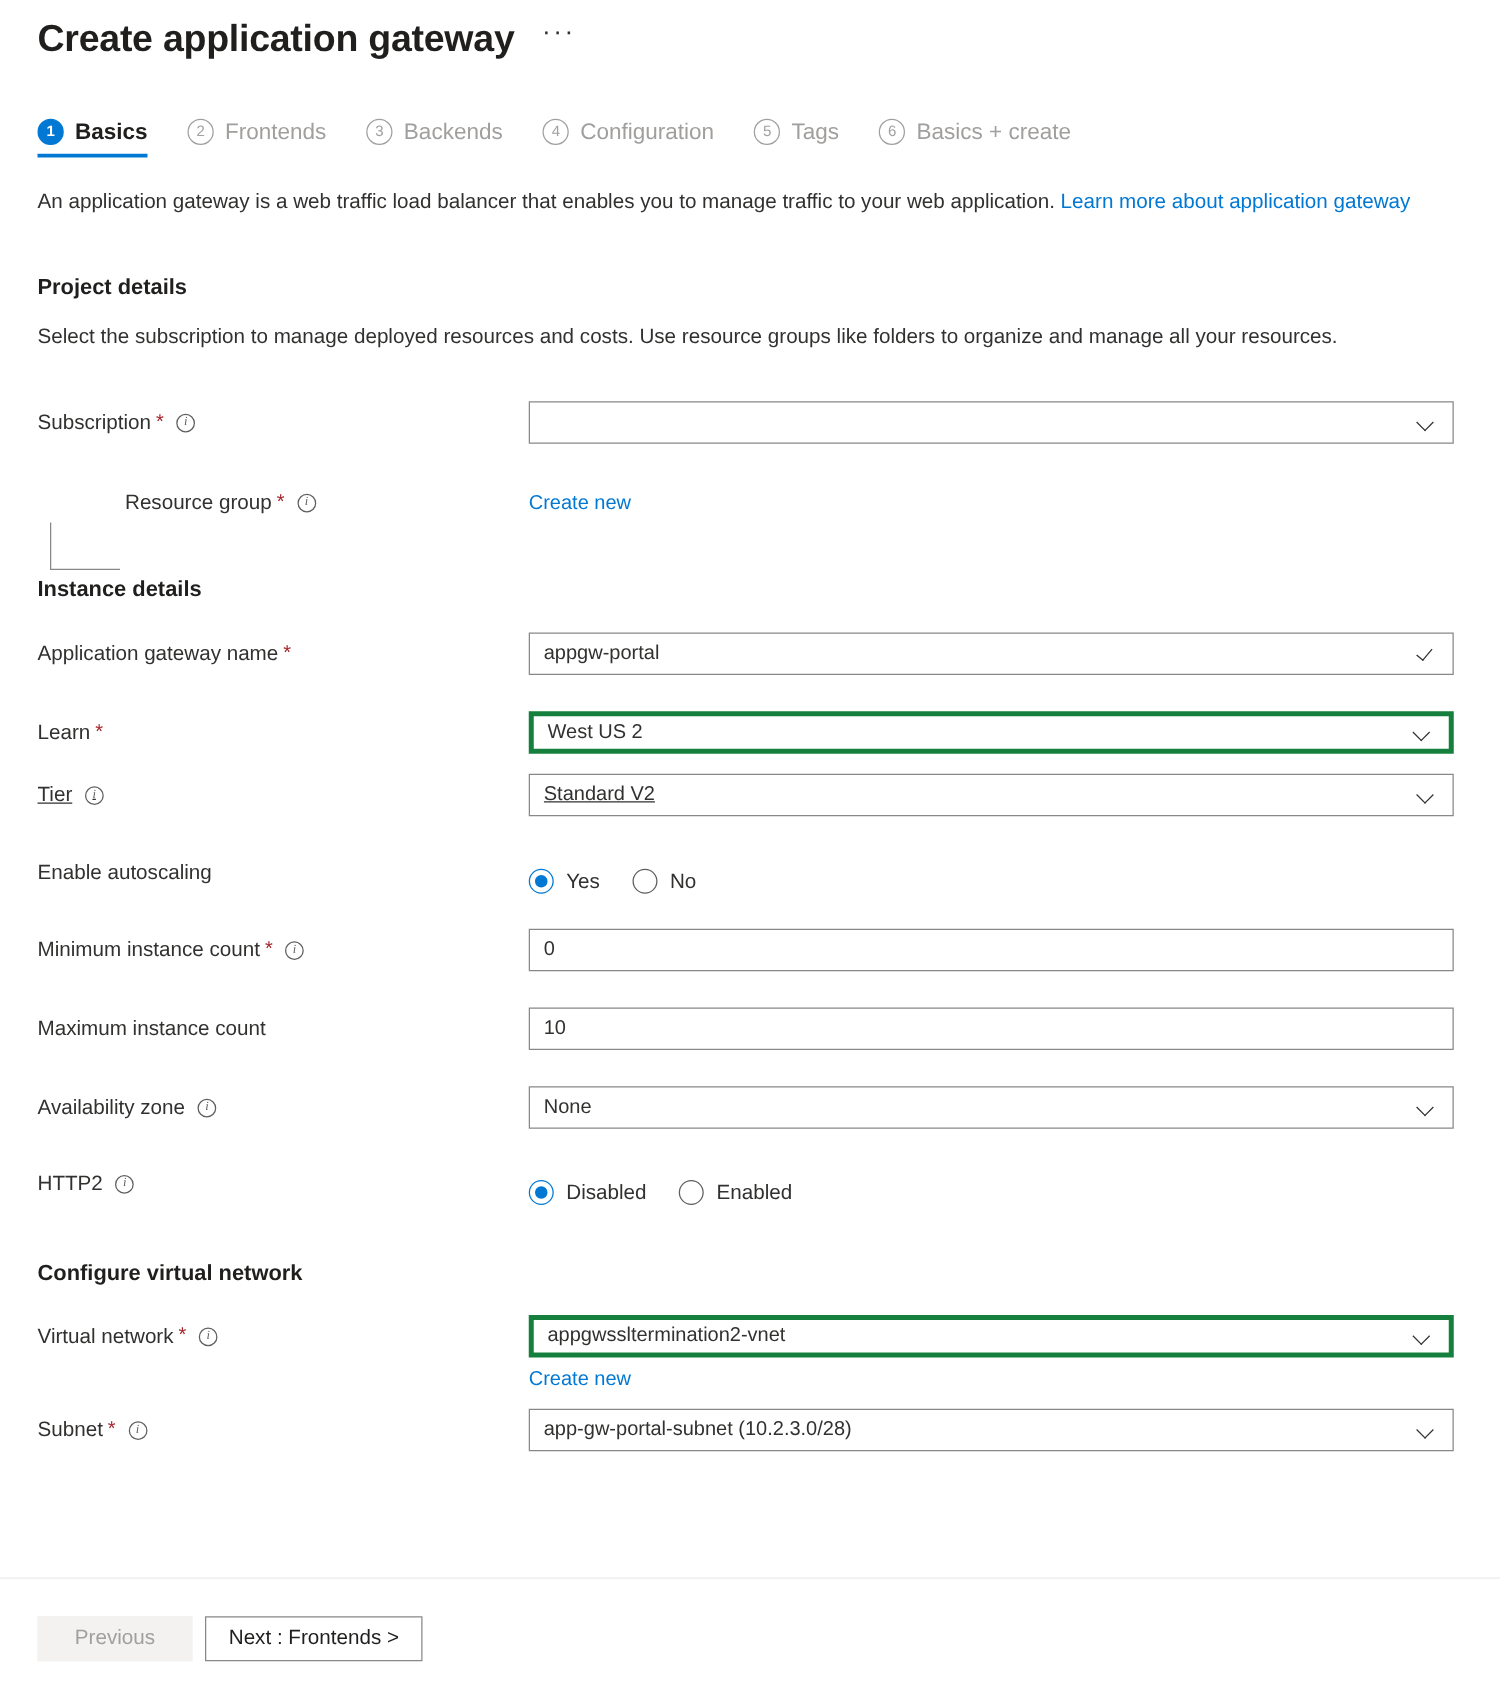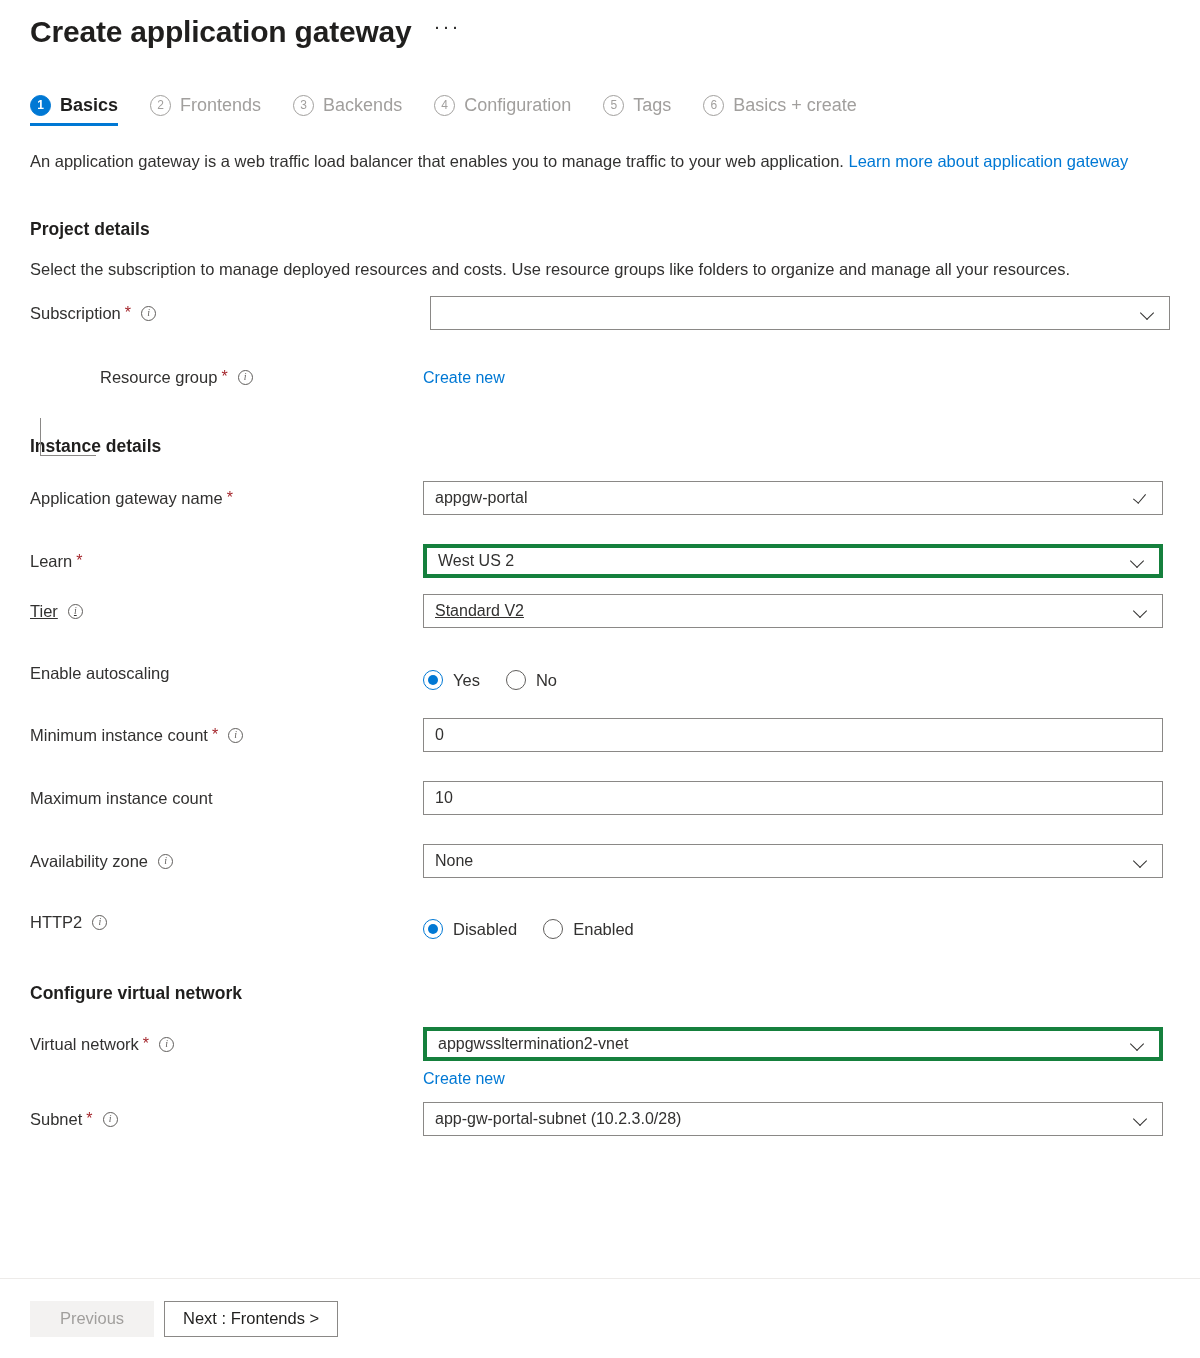--- a/index.html
+++ b/index.html
@@ -290,21 +290,21 @@
     border-bottom: 1px solid #8a8886;
     pointer-events: none;
   }
 
   
   .footer {
     position: absolute;
     left: 0;
     right: 0;
     bottom: 0;
-    height: 80px;
+    height: 96px;
     border-top: 1px solid #edebe9;
     display: flex;
     align-items: center;
     padding-left: 30px;
     gap: 10px;
     background: #ffffff;
   }
   .btn {
     height: 36px;
     min-width: 124px;
@@ -364,21 +364,21 @@
 <div class="content">
 
   <div class="intro">
     <span>An application gateway is a web traffic load balancer that enables you to manage traffic to your web application.</span>
     <a class="link">Learn more about application gateway</a>
   </div>
 
   <div class="section-title">Project details</div>
   <div class="section-desc">Select the subscription to manage deployed resources and costs. Use resource groups like folders to organize and manage all your resources.</div>
 
-  <div class="form-row" style="margin-top:13px;justify-content:space-between;">
+  <div class="form-row" style="margin-top:38px;">
     <div class="form-label">
       <span>Subscription</span>
       <span class="req-star">*</span>
       <span class="info-icon">i</span>
     </div>
     <div class="field-col">
       <div class="ctrl">
         <span class="val empty"></span>
         <span class="chev"></span>
       </div>

